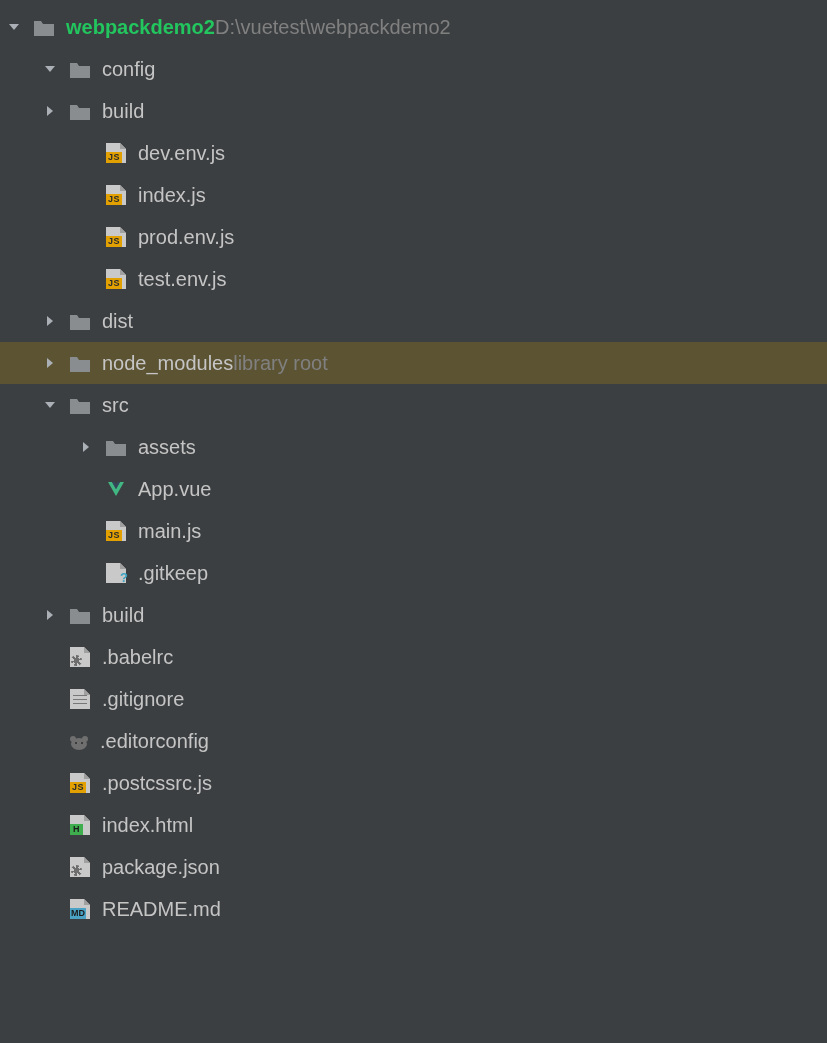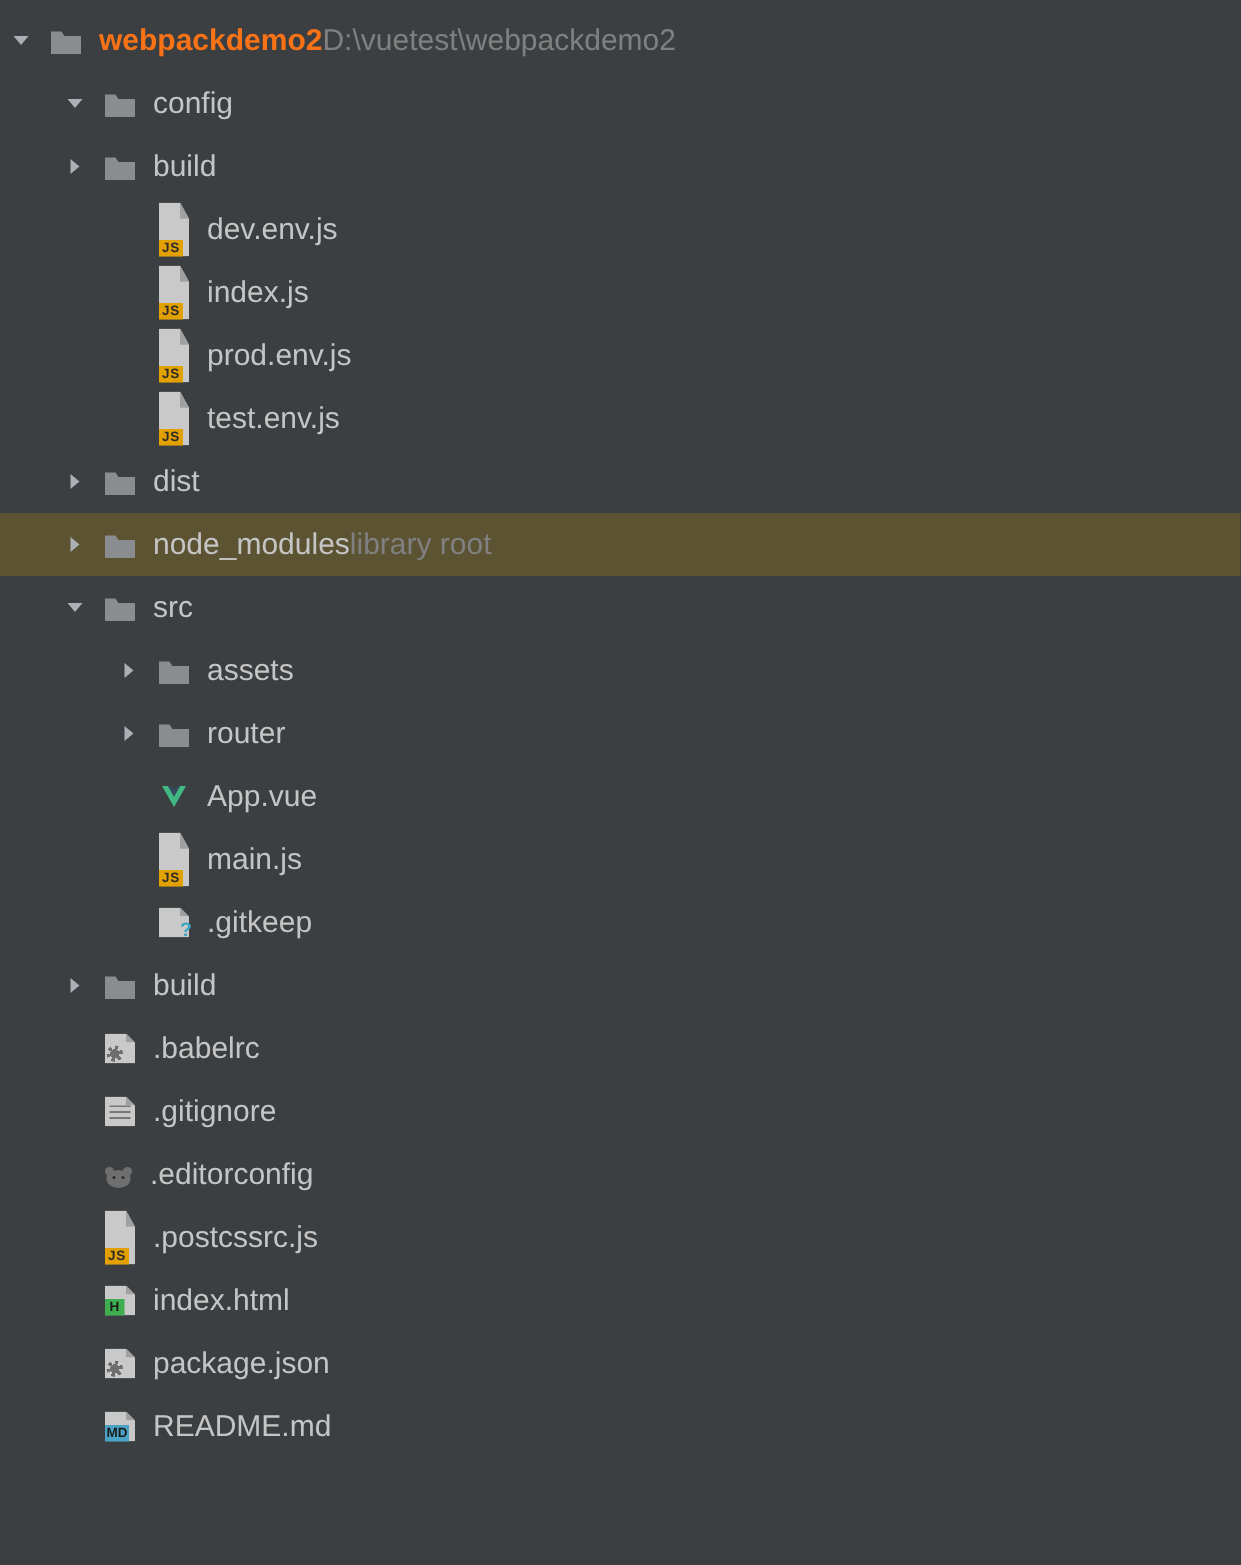--- a/index.html
+++ b/index.html
@@ -37,27 +37,27 @@
   .icon {
     width: 24px;
     height: 22px;
     display: inline-flex;
     align-items: center;
     justify-content: center;
     margin-right: 10px;
     flex-shrink: 0;
   }
   .label { color: #c5c5c5; }
-  .label.bold { font-weight: 700; color: #f97316; }
+  .label.bold { font-weight: 700; color: #22c55e; }
   .hint { color: #808080; }
   
   .folder-svg { fill: #8a8d8f; }
   
   .js-icon {
-    width: 20px; height: 36px;
+    width: 20px; height: 20px;
     position: relative;
   }
   .js-icon .page {
     position:absolute; inset:0;
     background:#c9c9c9;
     clip-path: polygon(0 0, 70% 0, 100% 30%, 100% 100%, 0 100%);
   }
   .js-icon .fold {
     position:absolute; top:0; right:0; width:30%; height:30%;
     background:#a0a0a0;
@@ -324,34 +324,20 @@
         </svg>
       </span>
     <span class="icon">
         <svg width="22" height="20">
           <use href="#folder"></use>
         </svg>
       </span>
     <span class="label">assets</span>
   </div>
   <div class="row">
-    <span class="indent" style="width:72px"></span>
-    <span class="arrow">
-        <svg width="12" height="12">
-          <use href="#arrow-right"></use>
-        </svg>
-      </span>
-    <span class="icon">
-        <svg width="22" height="20">
-          <use href="#folder"></use>
-        </svg>
-      </span>
-    <span class="label">router</span>
-  </div>
-  <div class="row">
     <span class="indent" style="width:96px"></span>
     <span class="icon vue-icon">
         <svg viewBox="0 0 20 18">
           <use href="#vue-logo"></use>
         </svg>
       </span>
     <span class="label">App.vue</span>
   </div>
   <div class="row">
     <span class="indent" style="width:96px"></span>

